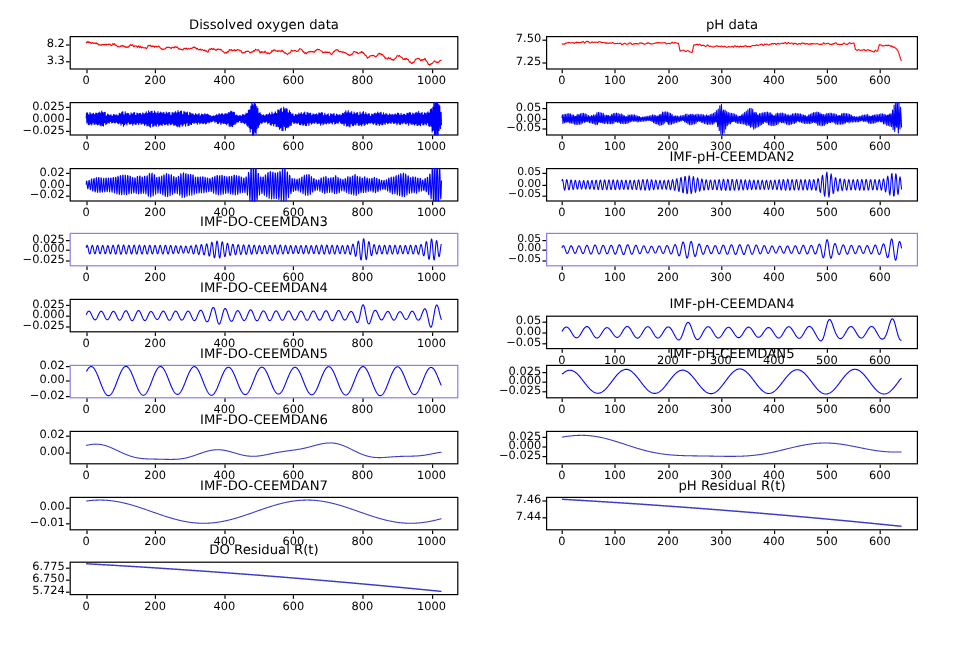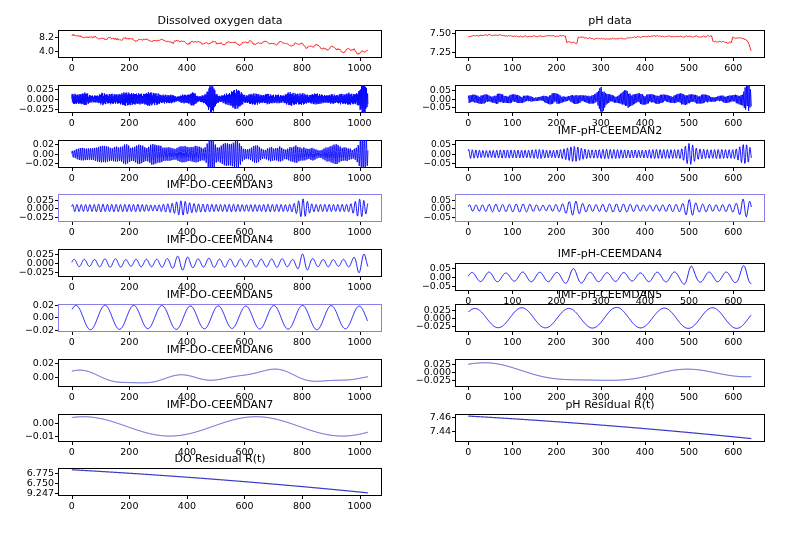--- a/index.html
+++ b/index.html
@@ -51,21 +51,21 @@
       <div class="panel" style="left: 0px; top: 14px; width: 400px; height: 60px;">
         <div class="panel-title" style="left: 58px; width: 324px;">Dissolved oxygen data</div>
         <div class="axes" style="left: 58px; top: 16px; width: 324px; height: 28px;">
           <div class="frame"></div>
           <svg class="plotsvg" viewBox="0 0 324 28" preserveAspectRatio="none">
             <path d="M13.81 5.98 L14.10 5.33 L14.39 5.12 L14.67 4.66 L14.96 5.23 L15.25 4.79 L15.54 5.33 L15.83 4.90 L16.11 5.43 L16.40 4.91 L16.69 5.05 L16.98 5.30 L17.26 5.79 L17.55 5.76 L17.84 5.73 L18.13 5.88 L18.42 6.14 L18.70 5.78 L18.99 5.46 L19.28 5.70 L19.57 5.70 L19.85 6.12 L20.14 5.81 L20.43 6.05 L20.72 5.96 L21.01 6.17 L21.29 6.37 L21.58 5.91 L21.87 6.26 L22.16 5.71 L22.44 6.29 L22.73 6.41 L23.02 6.60 L23.31 6.33 L23.60 6.33 L23.88 6.99 L24.17 7.51 L24.46 7.37 L24.75 7.19 L25.03 7.31 L25.32 7.57 L25.61 7.68 L25.90 7.58 L26.18 7.70 L26.47 7.55 L26.76 7.30 L27.05 7.04 L27.34 7.04 L27.62 7.23 L27.91 7.18 L28.20 7.31 L28.49 7.10 L28.77 7.36 L29.06 6.91 L29.35 7.27 L29.64 6.83 L29.93 7.53 L30.21 7.39 L30.50 7.49 L30.79 6.93 L31.08 7.06 L31.36 7.05 L31.65 7.15 L31.94 6.91 L32.23 6.82 L32.52 7.20 L32.80 7.00 L33.09 7.11 L33.38 6.71 L33.67 6.82 L33.95 7.01 L34.24 7.53 L34.53 7.95 L34.82 8.07 L35.10 7.92 L35.39 7.29 L35.68 6.98 L35.97 6.33 L36.26 6.71 L36.54 6.89 L36.83 7.11 L37.12 6.73 L37.41 6.34 L37.69 6.81 L37.98 7.54 L38.27 7.71 L38.56 7.46 L38.85 7.56 L39.13 7.79 L39.42 8.21 L39.71 8.51 L40.00 8.87 L40.28 8.85 L40.57 8.75 L40.86 9.04 L41.15 9.20 L41.44 8.92 L41.72 8.93 L42.01 8.88 L42.30 8.78 L42.59 8.34 L42.87 8.06 L43.16 8.46 L43.45 8.29 L43.74 8.24 L44.02 7.83 L44.31 8.02 L44.60 8.48 L44.89 8.29 L45.18 8.24 L45.46 8.38 L45.75 8.55 L46.04 9.11 L46.33 8.84 L46.61 9.40 L46.90 9.04 L47.19 9.30 L47.48 9.19 L47.77 9.59 L48.05 9.17 L48.34 9.29 L48.63 8.96 L48.92 9.40 L49.20 8.79 L49.49 8.69 L49.78 8.05 L50.07 7.87 L50.36 7.42 L50.64 7.31 L50.93 7.16 L51.22 7.70 L51.51 7.78 L51.79 7.78 L52.08 7.44 L52.37 7.19 L52.66 7.67 L52.94 7.96 L53.23 8.75 L53.52 9.02 L53.81 9.00 L54.10 8.60 L54.38 8.20 L54.67 8.31 L54.96 8.25 L55.25 8.32 L55.53 8.34 L55.82 8.40 L56.11 9.07 L56.40 8.78 L56.69 9.50 L56.97 8.80 L57.26 8.77 L57.55 8.14 L57.84 8.43 L58.12 9.10 L58.41 9.66 L58.70 9.30 L58.99 8.64 L59.28 8.44 L59.56 9.22 L59.85 9.92 L60.14 9.74 L60.43 9.49 L60.71 9.19 L61.00 9.35 L61.29 9.76 L61.58 9.86 L61.87 9.98 L62.15 9.90 L62.44 9.93 L62.73 9.79 L63.02 9.66 L63.30 9.92 L63.59 10.33 L63.88 10.50 L64.17 10.35 L64.45 10.08 L64.74 9.39 L65.03 8.69 L65.32 8.12 L65.61 7.80 L65.89 7.98 L66.18 8.31 L66.47 8.21 L66.76 8.00 L67.04 7.61 L67.33 7.66 L67.62 8.08 L67.91 8.71 L68.20 8.86 L68.48 8.75 L68.77 8.14 L69.06 8.56 L69.35 8.48 L69.63 8.74 L69.92 8.36 L70.21 8.35 L70.50 8.91 L70.79 9.27 L71.07 9.16 L71.36 8.56 L71.65 8.55 L71.94 8.64 L72.22 8.99 L72.51 8.67 L72.80 9.08 L73.09 9.03 L73.37 9.01 L73.66 8.87 L73.95 8.44 L74.24 8.68 L74.53 8.51 L74.81 9.03 L75.10 9.17 L75.39 9.88 L75.68 10.04 L75.96 10.19 L76.25 10.32 L76.54 10.84 L76.83 10.98 L77.12 10.77 L77.40 10.85 L77.69 11.43 L77.98 11.39 L78.27 10.95 L78.55 10.81 L78.84 10.92 L79.13 10.97 L79.42 10.59 L79.71 10.57 L79.99 10.34 L80.28 10.18 L80.57 9.45 L80.86 9.47 L81.14 9.51 L81.43 9.55 L81.72 9.54 L82.01 9.14 L82.29 9.38 L82.58 9.49 L82.87 9.62 L83.16 9.42 L83.45 9.62 L83.73 9.77 L84.02 10.08 L84.31 10.10 L84.60 10.01 L84.88 10.26 L85.17 9.49 L85.46 9.38 L85.75 9.30 L86.04 9.48 L86.32 9.80 L86.61 9.65 L86.90 10.01 L87.19 9.71 L87.47 9.61 L87.76 8.79 L88.05 9.02 L88.34 9.01 L88.63 9.36 L88.91 9.45 L89.20 9.03 L89.49 9.29 L89.78 9.16 L90.06 9.70 L90.35 10.13 L90.64 10.47 L90.93 11.04 L91.21 11.01 L91.50 10.70 L91.79 10.49 L92.08 10.74 L92.37 11.13 L92.65 11.30 L92.94 11.11 L93.23 11.09 L93.52 11.40 L93.80 11.27 L94.09 11.68 L94.38 11.58 L94.67 11.40 L94.96 10.83 L95.24 10.20 L95.53 10.50 L95.82 10.37 L96.11 10.20 L96.39 10.32 L96.68 10.70 L96.97 11.00 L97.26 10.49 L97.55 10.14 L97.83 10.54 L98.12 10.84 L98.41 11.07 L98.70 10.63 L98.98 10.61 L99.27 10.36 L99.56 10.60 L99.85 10.74 L100.13 10.90 L100.42 10.63 L100.71 10.15 L101.00 10.19 L101.29 10.15 L101.57 10.42 L101.86 10.39 L102.15 10.07 L102.44 10.02 L102.72 9.50 L103.01 9.57 L103.30 9.33 L103.59 9.19 L103.88 9.51 L104.16 9.15 L104.45 9.91 L104.74 9.58 L105.03 9.91 L105.31 10.10 L105.60 10.66 L105.89 10.95 L106.18 10.48 L106.47 10.30 L106.75 10.75 L107.04 11.11 L107.33 11.28 L107.62 11.41 L107.90 11.32 L108.19 11.56 L108.48 11.10 L108.77 11.04 L109.06 10.89 L109.34 11.32 L109.63 11.79 L109.92 11.82 L110.21 11.55 L110.49 11.30 L110.78 11.29 L111.07 11.64 L111.36 11.77 L111.64 12.12 L111.93 11.96 L112.22 12.05 L112.51 11.69 L112.80 11.83 L113.08 12.40 L113.37 12.39 L113.66 12.74 L113.95 12.26 L114.23 12.96 L114.52 12.88 L114.81 13.39 L115.10 13.41 L115.39 13.45 L115.67 12.71 L115.96 11.77 L116.25 11.13 L116.54 10.94 L116.82 10.76 L117.11 11.10 L117.40 11.10 L117.69 11.20 L117.98 10.48 L118.26 10.53 L118.55 10.31 L118.84 10.86 L119.13 11.04 L119.41 11.16 L119.70 10.98 L119.99 10.46 L120.28 10.75 L120.56 11.05 L120.85 11.20 L121.14 11.31 L121.43 11.35 L121.72 11.96 L122.00 11.94 L122.29 11.83 L122.58 11.24 L122.87 11.14 L123.15 10.87 L123.44 11.10 L123.73 10.88 L124.02 10.95 L124.31 11.10 L124.59 11.50 L124.88 11.44 L125.17 11.11 L125.46 11.23 L125.74 11.08 L126.03 11.62 L126.32 11.39 L126.61 11.96 L126.90 12.28 L127.18 12.53 L127.47 12.70 L127.76 12.70 L128.05 12.90 L128.33 13.25 L128.62 13.49 L128.91 14.20 L129.20 14.28 L129.48 14.13 L129.77 14.20 L130.06 13.64 L130.35 13.91 L130.64 13.69 L130.92 14.32 L131.21 13.77 L131.50 13.01 L131.79 12.77 L132.07 12.87 L132.36 13.31 L132.65 12.44 L132.94 11.86 L133.23 11.21 L133.51 11.62 L133.80 11.85 L134.09 11.77 L134.38 11.54 L134.66 11.28 L134.95 11.50 L135.24 12.01 L135.53 12.16 L135.82 12.33 L136.10 11.81 L136.39 12.07 L136.68 11.97 L136.97 11.95 L137.25 11.54 L137.54 11.27 L137.83 11.69 L138.12 12.28 L138.40 12.39 L138.69 12.16 L138.98 11.78 L139.27 12.01 L139.56 11.69 L139.84 11.50 L140.13 11.22 L140.42 11.55 L140.71 11.68 L140.99 11.70 L141.28 11.69 L141.57 11.91 L141.86 12.43 L142.15 12.26 L142.43 12.34 L142.72 12.16 L143.01 12.51 L143.30 13.22 L143.58 13.98 L143.87 14.27 L144.16 14.06 L144.45 13.92 L144.74 14.15 L145.02 14.02 L145.31 13.88 L145.60 13.64 L145.89 13.97 L146.17 13.93 L146.46 13.60 L146.75 13.01 L147.04 12.68 L147.33 12.87 L147.61 12.97 L147.90 12.92 L148.19 12.68 L148.48 12.55 L148.76 12.74 L149.05 12.81 L149.34 13.00 L149.63 13.12 L149.91 13.56 L150.20 14.07 L150.49 13.98 L150.78 14.05 L151.07 13.58 L151.35 13.59 L151.64 13.34 L151.93 13.00 L152.22 13.12 L152.50 13.34 L152.79 13.31 L153.08 12.57 L153.37 12.24 L153.66 12.13 L153.94 12.65 L154.23 12.12 L154.52 11.71 L154.81 10.98 L155.09 11.22 L155.38 11.64 L155.67 11.64 L155.96 11.61 L156.25 11.75 L156.53 11.89 L156.82 11.73 L157.11 11.41 L157.40 11.51 L157.68 11.70 L157.97 12.34 L158.26 13.23 L158.55 13.92 L158.83 14.15 L159.12 13.64 L159.41 13.24 L159.70 12.93 L159.99 13.66 L160.27 13.53 L160.56 13.56 L160.85 13.13 L161.14 13.52 L161.42 13.41 L161.71 13.60 L162.00 13.69 L162.29 13.68 L162.58 13.06 L162.86 12.47 L163.15 12.83 L163.44 13.48 L163.73 13.70 L164.01 13.98 L164.30 14.05 L164.59 14.73 L164.88 14.31 L165.17 14.46 L165.45 14.02 L165.74 14.45 L166.03 14.66 L166.32 14.90 L166.60 14.82 L166.89 14.48 L167.18 14.04 L167.47 14.18 L167.75 13.74 L168.04 13.64 L168.33 12.66 L168.62 12.23 L168.91 12.45 L169.19 12.83 L169.48 12.52 L169.77 12.01 L170.06 11.60 L170.34 11.81 L170.63 11.87 L170.92 11.56 L171.21 11.86 L171.50 12.11 L171.78 12.44 L172.07 12.39 L172.36 12.54 L172.65 12.59 L172.93 12.83 L173.22 12.42 L173.51 12.93 L173.80 12.62 L174.09 12.57 L174.37 12.08 L174.66 12.40 L174.95 12.67 L175.24 12.55 L175.52 12.58 L175.81 12.51 L176.10 13.04 L176.39 12.63 L176.67 12.31 L176.96 11.74 L177.25 12.04 L177.54 12.50 L177.83 13.06 L178.11 12.89 L178.40 13.24 L178.69 13.59 L178.98 14.14 L179.26 14.08 L179.55 14.13 L179.84 14.02 L180.13 14.46 L180.42 14.63 L180.70 14.69 L180.99 14.90 L181.28 15.09 L181.57 15.56 L181.85 14.94 L182.14 14.87 L182.43 14.26 L182.72 14.40 L183.01 14.16 L183.29 14.16 L183.58 14.14 L183.87 14.00 L184.16 13.50 L184.44 12.63 L184.73 12.01 L185.02 11.77 L185.31 11.98 L185.60 12.22 L185.88 12.63 L186.17 12.46 L186.46 12.37 L186.75 12.41 L187.03 12.31 L187.32 12.17 L187.61 12.06 L187.90 12.10 L188.18 12.15 L188.47 12.24 L188.76 12.74 L189.05 12.83 L189.34 13.06 L189.62 12.45 L189.91 12.60 L190.20 12.48 L190.49 12.56 L190.77 12.33 L191.06 11.53 L191.35 11.15 L191.64 10.51 L191.93 10.56 L192.21 10.72 L192.50 10.92 L192.79 11.02 L193.08 11.11 L193.36 11.20 L193.65 11.47 L193.94 12.03 L194.23 12.80 L194.52 13.04 L194.80 13.31 L195.09 13.08 L195.38 13.96 L195.67 14.33 L195.95 14.51 L196.24 14.03 L196.53 13.79 L196.82 14.16 L197.10 14.69 L197.39 14.66 L197.68 14.21 L197.97 13.82 L198.26 13.70 L198.54 13.79 L198.83 13.36 L199.12 13.20 L199.41 13.31 L199.69 13.13 L199.98 13.22 L200.27 12.94 L200.56 12.78 L200.85 12.88 L201.13 13.23 L201.42 13.27 L201.71 13.05 L202.00 12.88 L202.28 13.31 L202.57 13.20 L202.86 12.79 L203.15 13.12 L203.44 13.45 L203.72 13.64 L204.01 13.22 L204.30 12.72 L204.59 12.64 L204.87 12.12 L205.16 12.39 L205.45 11.66 L205.74 11.68 L206.02 11.37 L206.31 11.21 L206.60 11.37 L206.89 10.99 L207.18 11.44 L207.46 11.43 L207.75 11.38 L208.04 11.46 L208.33 11.24 L208.61 11.73 L208.90 12.01 L209.19 12.20 L209.48 12.37 L209.77 12.44 L210.05 12.51 L210.34 12.85 L210.63 13.20 L210.92 13.84 L211.20 13.90 L211.49 13.75 L211.78 13.65 L212.07 13.79 L212.36 13.55 L212.64 13.63 L212.93 13.28 L213.22 13.68 L213.51 13.27 L213.79 13.43 L214.08 13.45 L214.37 13.78 L214.66 13.51 L214.94 13.62 L215.23 13.29 L215.52 13.84 L215.81 13.72 L216.10 13.81 L216.38 13.46 L216.67 13.79 L216.96 13.96 L217.25 14.49 L217.53 14.78 L217.82 15.09 L218.11 15.31 L218.40 15.21 L218.69 15.24 L218.97 14.55 L219.26 14.36 L219.55 13.77 L219.84 13.29 L220.12 12.97 L220.41 13.24 L220.70 12.95 L220.99 12.33 L221.28 11.62 L221.56 11.88 L221.85 11.80 L222.14 11.74 L222.43 11.49 L222.71 11.38 L223.00 11.79 L223.29 11.51 L223.58 11.68 L223.87 11.87 L224.15 12.47 L224.44 12.85 L224.73 13.03 L225.02 13.09 L225.30 13.30 L225.59 12.85 L225.88 12.96 L226.17 13.00 L226.45 13.15 L226.74 13.34 L227.03 13.34 L227.32 13.63 L227.61 13.43 L227.89 13.25 L228.18 13.28 L228.47 13.54 L228.76 13.76 L229.04 13.83 L229.33 13.95 L229.62 13.86 L229.91 13.99 L230.20 14.13 L230.48 14.57 L230.77 14.60 L231.06 14.85 L231.35 15.00 L231.63 15.38 L231.92 15.52 L232.21 15.36 L232.50 15.74 L232.79 15.71 L233.07 16.29 L233.36 16.29 L233.65 16.19 L233.94 15.81 L234.22 15.59 L234.51 15.87 L234.80 15.40 L235.09 15.22 L235.37 14.90 L235.66 15.25 L235.95 14.71 L236.24 14.12 L236.53 13.19 L236.81 13.02 L237.10 12.90 L237.39 12.94 L237.68 13.23 L237.96 13.30 L238.25 13.50 L238.54 13.42 L238.83 13.69 L239.12 13.79 L239.40 13.45 L239.69 13.81 L239.98 14.34 L240.27 14.68 L240.55 14.70 L240.84 14.38 L241.13 14.42 L241.42 14.08 L241.71 13.97 L241.99 13.86 L242.28 14.08 L242.57 13.94 L242.86 13.50 L243.14 12.82 L243.43 13.00 L243.72 13.69 L244.01 13.70 L244.29 13.45 L244.58 13.55 L244.87 14.42 L245.16 14.64 L245.45 14.65 L245.73 14.88 L246.02 15.72 L246.31 16.04 L246.60 16.21 L246.88 16.07 L247.17 16.50 L247.46 16.73 L247.75 17.53 L248.04 18.08 L248.32 18.52 L248.61 18.03 L248.90 18.08 L249.19 17.81 L249.47 17.84 L249.76 16.94 L250.05 17.07 L250.34 16.69 L250.63 16.71 L250.91 16.48 L251.20 16.44 L251.49 16.32 L251.78 16.23 L252.06 16.53 L252.35 16.25 L252.64 16.15 L252.93 16.31 L253.21 16.41 L253.50 16.26 L253.79 16.33 L254.08 16.83 L254.37 16.97 L254.65 17.06 L254.94 17.22 L255.23 17.42 L255.52 17.16 L255.80 16.69 L256.09 16.72 L256.38 16.27 L256.67 16.06 L256.96 15.13 L257.24 14.75 L257.53 14.99 L257.82 14.74 L258.11 14.96 L258.39 14.24 L258.68 14.81 L258.97 14.96 L259.26 15.07 L259.55 14.85 L259.83 15.00 L260.12 15.70 L260.41 15.61 L260.70 15.39 L260.98 15.62 L261.27 16.35 L261.56 16.64 L261.85 16.96 L262.13 16.95 L262.42 17.57 L262.71 18.12 L263.00 18.71 L263.29 18.53 L263.57 18.17 L263.86 18.60 L264.15 18.82 L264.44 19.14 L264.72 19.03 L265.01 19.04 L265.30 18.48 L265.59 17.83 L265.88 17.88 L266.16 18.39 L266.45 18.83 L266.74 18.72 L267.03 18.67 L267.31 18.26 L267.60 18.86 L267.89 18.95 L268.18 19.74 L268.47 19.78 L268.75 19.52 L269.04 19.69 L269.33 19.61 L269.62 20.28 L269.90 20.01 L270.19 20.08 L270.48 19.62 L270.77 19.17 L271.06 18.69 L271.34 18.51 L271.63 18.52 L271.92 18.33 L272.21 17.67 L272.49 17.15 L272.78 16.57 L273.07 16.57 L273.36 16.31 L273.64 16.61 L273.93 16.81 L274.22 16.94 L274.51 16.41 L274.80 16.24 L275.08 16.44 L275.37 17.05 L275.66 17.37 L275.95 17.56 L276.23 17.49 L276.52 17.75 L276.81 17.85 L277.10 18.10 L277.39 18.29 L277.67 18.93 L277.96 19.54 L278.25 19.64 L278.54 19.52 L278.82 19.00 L279.11 19.26 L279.40 18.82 L279.69 19.52 L279.98 18.97 L280.26 19.43 L280.55 18.73 L280.84 18.83 L281.13 19.03 L281.41 19.49 L281.70 19.50 L281.99 19.53 L282.28 19.55 L282.56 20.35 L282.85 20.83 L283.14 21.64 L283.43 21.83 L283.72 21.56 L284.00 21.49 L284.29 21.97 L284.58 22.39 L284.87 22.96 L285.15 22.70 L285.44 22.91 L285.73 22.44 L286.02 21.93 L286.31 21.89 L286.59 21.97 L286.88 22.21 L287.17 21.52 L287.46 21.05 L287.74 20.59 L288.03 20.13 L288.32 19.34 L288.61 19.22 L288.90 19.27 L289.18 19.01 L289.47 19.01 L289.76 18.62 L290.05 18.94 L290.33 18.66 L290.62 18.83 L290.91 18.73 L291.20 18.83 L291.48 19.10 L291.77 19.70 L292.06 19.83 L292.35 20.24 L292.64 20.48 L292.92 20.20 L293.21 19.97 L293.50 19.75 L293.79 20.41 L294.07 20.03 L294.36 19.82 L294.65 19.44 L294.94 19.85 L295.23 20.03 L295.51 19.60 L295.80 19.03 L296.09 18.66 L296.38 19.09 L296.66 19.88 L296.95 20.57 L297.24 20.96 L297.53 21.22 L297.82 21.01 L298.10 21.72 L298.39 22.28 L298.68 23.24 L298.97 23.63 L299.25 23.40 L299.54 23.78 L299.83 23.65 L300.12 24.36 L300.40 23.76 L300.69 23.99 L300.98 23.23 L301.27 23.47 L301.56 23.03 L301.84 22.95 L302.13 22.92 L302.42 22.66 L302.71 22.57 L302.99 21.78 L303.28 21.65 L303.57 21.29 L303.86 21.06 L304.15 20.69 L304.43 21.06 L304.72 21.44 L305.01 21.54 L305.30 21.50 L305.58 21.66 L305.87 22.17 L306.16 22.02 L306.45 22.25 L306.74 21.72 L307.02 21.99 L307.31 21.83 L307.60 21.91 L307.89 21.37 L308.17 20.85 L308.46 20.74 L308.75 20.44 L309.04 20.41 L309.33 20.34 L309.61 20.09 L309.90 19.87" fill="none" stroke="#ff0000" stroke-width="0.9" stroke-linejoin="round" vector-effect="non-scaling-stroke"></path>
           </svg>
           <div class="ytick" style="top: 21.3684px;"></div>
           <div class="ytick" style="top: 6.63158px;"></div>
           <div class="ytlabels">
-            <span style="top: 21.3684px;">4.0</span>
+            <span style="top: 21.3684px;">3.3</span>
             <span style="top: 6.63158px;">8.2</span>
           </div>
           <div class="xtick" style="left: 13.8117px;"></div>
           <div class="xtick" style="left: 71.3606px;"></div>
           <div class="xtick" style="left: 128.909px;"></div>
           <div class="xtick" style="left: 186.458px;"></div>
           <div class="xtick" style="left: 244.007px;"></div>
           <div class="xtick" style="left: 301.556px;"></div>
           <div class="xtlabels">
             <span style="left: 13.8117px;">0</span>
@@ -292,21 +292,21 @@
         <div class="panel-title" style="left: 58px; width: 324px;">DO Residual R(t)</div>
         <div class="axes" style="left: 58px; top: 16px; width: 324px; height: 28px;">
           <div class="frame"></div>
           <svg class="plotsvg" viewBox="0 0 324 28" preserveAspectRatio="none">
             <path d="M13.81 1.77 L14.10 1.79 L14.39 1.81 L14.67 1.82 L14.96 1.84 L15.25 1.86 L15.54 1.87 L15.83 1.89 L16.11 1.90 L16.40 1.92 L16.69 1.94 L16.98 1.95 L17.26 1.97 L17.55 1.99 L17.84 2.00 L18.13 2.02 L18.42 2.03 L18.70 2.05 L18.99 2.07 L19.28 2.08 L19.57 2.10 L19.85 2.12 L20.14 2.13 L20.43 2.15 L20.72 2.17 L21.01 2.18 L21.29 2.20 L21.58 2.21 L21.87 2.23 L22.16 2.25 L22.44 2.26 L22.73 2.28 L23.02 2.30 L23.31 2.31 L23.60 2.33 L23.88 2.35 L24.17 2.36 L24.46 2.38 L24.75 2.40 L25.03 2.41 L25.32 2.43 L25.61 2.45 L25.90 2.46 L26.18 2.48 L26.47 2.50 L26.76 2.51 L27.05 2.53 L27.34 2.55 L27.62 2.56 L27.91 2.58 L28.20 2.60 L28.49 2.61 L28.77 2.63 L29.06 2.65 L29.35 2.66 L29.64 2.68 L29.93 2.70 L30.21 2.71 L30.50 2.73 L30.79 2.75 L31.08 2.77 L31.36 2.78 L31.65 2.80 L31.94 2.82 L32.23 2.83 L32.52 2.85 L32.80 2.87 L33.09 2.88 L33.38 2.90 L33.67 2.92 L33.95 2.93 L34.24 2.95 L34.53 2.97 L34.82 2.99 L35.10 3.00 L35.39 3.02 L35.68 3.04 L35.97 3.05 L36.26 3.07 L36.54 3.09 L36.83 3.11 L37.12 3.12 L37.41 3.14 L37.69 3.16 L37.98 3.17 L38.27 3.19 L38.56 3.21 L38.85 3.23 L39.13 3.24 L39.42 3.26 L39.71 3.28 L40.00 3.29 L40.28 3.31 L40.57 3.33 L40.86 3.35 L41.15 3.36 L41.44 3.38 L41.72 3.40 L42.01 3.42 L42.30 3.43 L42.59 3.45 L42.87 3.47 L43.16 3.48 L43.45 3.50 L43.74 3.52 L44.02 3.54 L44.31 3.55 L44.60 3.57 L44.89 3.59 L45.18 3.61 L45.46 3.62 L45.75 3.64 L46.04 3.66 L46.33 3.68 L46.61 3.69 L46.90 3.71 L47.19 3.73 L47.48 3.75 L47.77 3.76 L48.05 3.78 L48.34 3.80 L48.63 3.82 L48.92 3.83 L49.20 3.85 L49.49 3.87 L49.78 3.89 L50.07 3.91 L50.36 3.92 L50.64 3.94 L50.93 3.96 L51.22 3.98 L51.51 3.99 L51.79 4.01 L52.08 4.03 L52.37 4.05 L52.66 4.07 L52.94 4.08 L53.23 4.10 L53.52 4.12 L53.81 4.14 L54.10 4.15 L54.38 4.17 L54.67 4.19 L54.96 4.21 L55.25 4.23 L55.53 4.24 L55.82 4.26 L56.11 4.28 L56.40 4.30 L56.69 4.32 L56.97 4.33 L57.26 4.35 L57.55 4.37 L57.84 4.39 L58.12 4.41 L58.41 4.42 L58.70 4.44 L58.99 4.46 L59.28 4.48 L59.56 4.50 L59.85 4.51 L60.14 4.53 L60.43 4.55 L60.71 4.57 L61.00 4.59 L61.29 4.60 L61.58 4.62 L61.87 4.64 L62.15 4.66 L62.44 4.68 L62.73 4.70 L63.02 4.71 L63.30 4.73 L63.59 4.75 L63.88 4.77 L64.17 4.79 L64.45 4.80 L64.74 4.82 L65.03 4.84 L65.32 4.86 L65.61 4.88 L65.89 4.90 L66.18 4.91 L66.47 4.93 L66.76 4.95 L67.04 4.97 L67.33 4.99 L67.62 5.01 L67.91 5.03 L68.20 5.04 L68.48 5.06 L68.77 5.08 L69.06 5.10 L69.35 5.12 L69.63 5.14 L69.92 5.15 L70.21 5.17 L70.50 5.19 L70.79 5.21 L71.07 5.23 L71.36 5.25 L71.65 5.27 L71.94 5.28 L72.22 5.30 L72.51 5.32 L72.80 5.34 L73.09 5.36 L73.37 5.38 L73.66 5.40 L73.95 5.41 L74.24 5.43 L74.53 5.45 L74.81 5.47 L75.10 5.49 L75.39 5.51 L75.68 5.53 L75.96 5.55 L76.25 5.56 L76.54 5.58 L76.83 5.60 L77.12 5.62 L77.40 5.64 L77.69 5.66 L77.98 5.68 L78.27 5.70 L78.55 5.72 L78.84 5.73 L79.13 5.75 L79.42 5.77 L79.71 5.79 L79.99 5.81 L80.28 5.83 L80.57 5.85 L80.86 5.87 L81.14 5.89 L81.43 5.91 L81.72 5.92 L82.01 5.94 L82.29 5.96 L82.58 5.98 L82.87 6.00 L83.16 6.02 L83.45 6.04 L83.73 6.06 L84.02 6.08 L84.31 6.10 L84.60 6.11 L84.88 6.13 L85.17 6.15 L85.46 6.17 L85.75 6.19 L86.04 6.21 L86.32 6.23 L86.61 6.25 L86.90 6.27 L87.19 6.29 L87.47 6.31 L87.76 6.33 L88.05 6.35 L88.34 6.36 L88.63 6.38 L88.91 6.40 L89.20 6.42 L89.49 6.44 L89.78 6.46 L90.06 6.48 L90.35 6.50 L90.64 6.52 L90.93 6.54 L91.21 6.56 L91.50 6.58 L91.79 6.60 L92.08 6.62 L92.37 6.64 L92.65 6.66 L92.94 6.68 L93.23 6.69 L93.52 6.71 L93.80 6.73 L94.09 6.75 L94.38 6.77 L94.67 6.79 L94.96 6.81 L95.24 6.83 L95.53 6.85 L95.82 6.87 L96.11 6.89 L96.39 6.91 L96.68 6.93 L96.97 6.95 L97.26 6.97 L97.55 6.99 L97.83 7.01 L98.12 7.03 L98.41 7.05 L98.70 7.07 L98.98 7.09 L99.27 7.11 L99.56 7.13 L99.85 7.15 L100.13 7.17 L100.42 7.19 L100.71 7.21 L101.00 7.23 L101.29 7.25 L101.57 7.27 L101.86 7.29 L102.15 7.31 L102.44 7.33 L102.72 7.35 L103.01 7.37 L103.30 7.39 L103.59 7.41 L103.88 7.42 L104.16 7.44 L104.45 7.46 L104.74 7.48 L105.03 7.50 L105.31 7.52 L105.60 7.54 L105.89 7.56 L106.18 7.59 L106.47 7.61 L106.75 7.63 L107.04 7.65 L107.33 7.67 L107.62 7.69 L107.90 7.71 L108.19 7.73 L108.48 7.75 L108.77 7.77 L109.06 7.79 L109.34 7.81 L109.63 7.83 L109.92 7.85 L110.21 7.87 L110.49 7.89 L110.78 7.91 L111.07 7.93 L111.36 7.95 L111.64 7.97 L111.93 7.99 L112.22 8.01 L112.51 8.03 L112.80 8.05 L113.08 8.07 L113.37 8.09 L113.66 8.11 L113.95 8.13 L114.23 8.15 L114.52 8.17 L114.81 8.19 L115.10 8.21 L115.39 8.23 L115.67 8.25 L115.96 8.27 L116.25 8.29 L116.54 8.32 L116.82 8.34 L117.11 8.36 L117.40 8.38 L117.69 8.40 L117.98 8.42 L118.26 8.44 L118.55 8.46 L118.84 8.48 L119.13 8.50 L119.41 8.52 L119.70 8.54 L119.99 8.56 L120.28 8.58 L120.56 8.60 L120.85 8.62 L121.14 8.64 L121.43 8.67 L121.72 8.69 L122.00 8.71 L122.29 8.73 L122.58 8.75 L122.87 8.77 L123.15 8.79 L123.44 8.81 L123.73 8.83 L124.02 8.85 L124.31 8.87 L124.59 8.89 L124.88 8.91 L125.17 8.94 L125.46 8.96 L125.74 8.98 L126.03 9.00 L126.32 9.02 L126.61 9.04 L126.90 9.06 L127.18 9.08 L127.47 9.10 L127.76 9.12 L128.05 9.14 L128.33 9.17 L128.62 9.19 L128.91 9.21 L129.20 9.23 L129.48 9.25 L129.77 9.27 L130.06 9.29 L130.35 9.31 L130.64 9.33 L130.92 9.36 L131.21 9.38 L131.50 9.40 L131.79 9.42 L132.07 9.44 L132.36 9.46 L132.65 9.48 L132.94 9.50 L133.23 9.52 L133.51 9.55 L133.80 9.57 L134.09 9.59 L134.38 9.61 L134.66 9.63 L134.95 9.65 L135.24 9.67 L135.53 9.69 L135.82 9.72 L136.10 9.74 L136.39 9.76 L136.68 9.78 L136.97 9.80 L137.25 9.82 L137.54 9.84 L137.83 9.87 L138.12 9.89 L138.40 9.91 L138.69 9.93 L138.98 9.95 L139.27 9.97 L139.56 9.99 L139.84 10.02 L140.13 10.04 L140.42 10.06 L140.71 10.08 L140.99 10.10 L141.28 10.12 L141.57 10.14 L141.86 10.17 L142.15 10.19 L142.43 10.21 L142.72 10.23 L143.01 10.25 L143.30 10.27 L143.58 10.30 L143.87 10.32 L144.16 10.34 L144.45 10.36 L144.74 10.38 L145.02 10.40 L145.31 10.43 L145.60 10.45 L145.89 10.47 L146.17 10.49 L146.46 10.51 L146.75 10.53 L147.04 10.56 L147.33 10.58 L147.61 10.60 L147.90 10.62 L148.19 10.64 L148.48 10.67 L148.76 10.69 L149.05 10.71 L149.34 10.73 L149.63 10.75 L149.91 10.77 L150.20 10.80 L150.49 10.82 L150.78 10.84 L151.07 10.86 L151.35 10.88 L151.64 10.91 L151.93 10.93 L152.22 10.95 L152.50 10.97 L152.79 10.99 L153.08 11.02 L153.37 11.04 L153.66 11.06 L153.94 11.08 L154.23 11.11 L154.52 11.13 L154.81 11.15 L155.09 11.17 L155.38 11.19 L155.67 11.22 L155.96 11.24 L156.25 11.26 L156.53 11.28 L156.82 11.30 L157.11 11.33 L157.40 11.35 L157.68 11.37 L157.97 11.39 L158.26 11.42 L158.55 11.44 L158.83 11.46 L159.12 11.48 L159.41 11.50 L159.70 11.53 L159.99 11.55 L160.27 11.57 L160.56 11.59 L160.85 11.62 L161.14 11.64 L161.42 11.66 L161.71 11.68 L162.00 11.71 L162.29 11.73 L162.58 11.75 L162.86 11.77 L163.15 11.80 L163.44 11.82 L163.73 11.84 L164.01 11.86 L164.30 11.89 L164.59 11.91 L164.88 11.93 L165.17 11.95 L165.45 11.98 L165.74 12.00 L166.03 12.02 L166.32 12.04 L166.60 12.07 L166.89 12.09 L167.18 12.11 L167.47 12.13 L167.75 12.16 L168.04 12.18 L168.33 12.20 L168.62 12.23 L168.91 12.25 L169.19 12.27 L169.48 12.29 L169.77 12.32 L170.06 12.34 L170.34 12.36 L170.63 12.38 L170.92 12.41 L171.21 12.43 L171.50 12.45 L171.78 12.48 L172.07 12.50 L172.36 12.52 L172.65 12.54 L172.93 12.57 L173.22 12.59 L173.51 12.61 L173.80 12.64 L174.09 12.66 L174.37 12.68 L174.66 12.70 L174.95 12.73 L175.24 12.75 L175.52 12.77 L175.81 12.80 L176.10 12.82 L176.39 12.84 L176.67 12.87 L176.96 12.89 L177.25 12.91 L177.54 12.93 L177.83 12.96 L178.11 12.98 L178.40 13.00 L178.69 13.03 L178.98 13.05 L179.26 13.07 L179.55 13.10 L179.84 13.12 L180.13 13.14 L180.42 13.17 L180.70 13.19 L180.99 13.21 L181.28 13.24 L181.57 13.26 L181.85 13.28 L182.14 13.31 L182.43 13.33 L182.72 13.35 L183.01 13.38 L183.29 13.40 L183.58 13.42 L183.87 13.45 L184.16 13.47 L184.44 13.49 L184.73 13.52 L185.02 13.54 L185.31 13.56 L185.60 13.59 L185.88 13.61 L186.17 13.63 L186.46 13.66 L186.75 13.68 L187.03 13.70 L187.32 13.73 L187.61 13.75 L187.90 13.77 L188.18 13.80 L188.47 13.82 L188.76 13.84 L189.05 13.87 L189.34 13.89 L189.62 13.92 L189.91 13.94 L190.20 13.96 L190.49 13.99 L190.77 14.01 L191.06 14.03 L191.35 14.06 L191.64 14.08 L191.93 14.10 L192.21 14.13 L192.50 14.15 L192.79 14.18 L193.08 14.20 L193.36 14.22 L193.65 14.25 L193.94 14.27 L194.23 14.29 L194.52 14.32 L194.80 14.34 L195.09 14.37 L195.38 14.39 L195.67 14.41 L195.95 14.44 L196.24 14.46 L196.53 14.49 L196.82 14.51 L197.10 14.53 L197.39 14.56 L197.68 14.58 L197.97 14.60 L198.26 14.63 L198.54 14.65 L198.83 14.68 L199.12 14.70 L199.41 14.72 L199.69 14.75 L199.98 14.77 L200.27 14.80 L200.56 14.82 L200.85 14.84 L201.13 14.87 L201.42 14.89 L201.71 14.92 L202.00 14.94 L202.28 14.97 L202.57 14.99 L202.86 15.01 L203.15 15.04 L203.44 15.06 L203.72 15.09 L204.01 15.11 L204.30 15.13 L204.59 15.16 L204.87 15.18 L205.16 15.21 L205.45 15.23 L205.74 15.26 L206.02 15.28 L206.31 15.30 L206.60 15.33 L206.89 15.35 L207.18 15.38 L207.46 15.40 L207.75 15.43 L208.04 15.45 L208.33 15.47 L208.61 15.50 L208.90 15.52 L209.19 15.55 L209.48 15.57 L209.77 15.60 L210.05 15.62 L210.34 15.65 L210.63 15.67 L210.92 15.69 L211.20 15.72 L211.49 15.74 L211.78 15.77 L212.07 15.79 L212.36 15.82 L212.64 15.84 L212.93 15.87 L213.22 15.89 L213.51 15.92 L213.79 15.94 L214.08 15.97 L214.37 15.99 L214.66 16.01 L214.94 16.04 L215.23 16.06 L215.52 16.09 L215.81 16.11 L216.10 16.14 L216.38 16.16 L216.67 16.19 L216.96 16.21 L217.25 16.24 L217.53 16.26 L217.82 16.29 L218.11 16.31 L218.40 16.34 L218.69 16.36 L218.97 16.39 L219.26 16.41 L219.55 16.44 L219.84 16.46 L220.12 16.49 L220.41 16.51 L220.70 16.54 L220.99 16.56 L221.28 16.58 L221.56 16.61 L221.85 16.63 L222.14 16.66 L222.43 16.68 L222.71 16.71 L223.00 16.73 L223.29 16.76 L223.58 16.78 L223.87 16.81 L224.15 16.83 L224.44 16.86 L224.73 16.89 L225.02 16.91 L225.30 16.94 L225.59 16.96 L225.88 16.99 L226.17 17.01 L226.45 17.04 L226.74 17.06 L227.03 17.09 L227.32 17.11 L227.61 17.14 L227.89 17.16 L228.18 17.19 L228.47 17.21 L228.76 17.24 L229.04 17.26 L229.33 17.29 L229.62 17.31 L229.91 17.34 L230.20 17.36 L230.48 17.39 L230.77 17.41 L231.06 17.44 L231.35 17.47 L231.63 17.49 L231.92 17.52 L232.21 17.54 L232.50 17.57 L232.79 17.59 L233.07 17.62 L233.36 17.64 L233.65 17.67 L233.94 17.69 L234.22 17.72 L234.51 17.74 L234.80 17.77 L235.09 17.80 L235.37 17.82 L235.66 17.85 L235.95 17.87 L236.24 17.90 L236.53 17.92 L236.81 17.95 L237.10 17.98 L237.39 18.00 L237.68 18.03 L237.96 18.05 L238.25 18.08 L238.54 18.10 L238.83 18.13 L239.12 18.15 L239.40 18.18 L239.69 18.21 L239.98 18.23 L240.27 18.26 L240.55 18.28 L240.84 18.31 L241.13 18.33 L241.42 18.36 L241.71 18.39 L241.99 18.41 L242.28 18.44 L242.57 18.46 L242.86 18.49 L243.14 18.52 L243.43 18.54 L243.72 18.57 L244.01 18.59 L244.29 18.62 L244.58 18.65 L244.87 18.67 L245.16 18.70 L245.45 18.72 L245.73 18.75 L246.02 18.77 L246.31 18.80 L246.60 18.83 L246.88 18.85 L247.17 18.88 L247.46 18.90 L247.75 18.93 L248.04 18.96 L248.32 18.98 L248.61 19.01 L248.90 19.04 L249.19 19.06 L249.47 19.09 L249.76 19.11 L250.05 19.14 L250.34 19.17 L250.63 19.19 L250.91 19.22 L251.20 19.24 L251.49 19.27 L251.78 19.30 L252.06 19.32 L252.35 19.35 L252.64 19.38 L252.93 19.40 L253.21 19.43 L253.50 19.45 L253.79 19.48 L254.08 19.51 L254.37 19.53 L254.65 19.56 L254.94 19.59 L255.23 19.61 L255.52 19.64 L255.80 19.67 L256.09 19.69 L256.38 19.72 L256.67 19.74 L256.96 19.77 L257.24 19.80 L257.53 19.82 L257.82 19.85 L258.11 19.88 L258.39 19.90 L258.68 19.93 L258.97 19.96 L259.26 19.98 L259.55 20.01 L259.83 20.04 L260.12 20.06 L260.41 20.09 L260.70 20.12 L260.98 20.14 L261.27 20.17 L261.56 20.20 L261.85 20.22 L262.13 20.25 L262.42 20.28 L262.71 20.30 L263.00 20.33 L263.29 20.36 L263.57 20.38 L263.86 20.41 L264.15 20.44 L264.44 20.46 L264.72 20.49 L265.01 20.52 L265.30 20.54 L265.59 20.57 L265.88 20.60 L266.16 20.62 L266.45 20.65 L266.74 20.68 L267.03 20.70 L267.31 20.73 L267.60 20.76 L267.89 20.79 L268.18 20.81 L268.47 20.84 L268.75 20.87 L269.04 20.89 L269.33 20.92 L269.62 20.95 L269.90 20.97 L270.19 21.00 L270.48 21.03 L270.77 21.05 L271.06 21.08 L271.34 21.11 L271.63 21.14 L271.92 21.16 L272.21 21.19 L272.49 21.22 L272.78 21.24 L273.07 21.27 L273.36 21.30 L273.64 21.33 L273.93 21.35 L274.22 21.38 L274.51 21.41 L274.80 21.43 L275.08 21.46 L275.37 21.49 L275.66 21.52 L275.95 21.54 L276.23 21.57 L276.52 21.60 L276.81 21.63 L277.10 21.65 L277.39 21.68 L277.67 21.71 L277.96 21.73 L278.25 21.76 L278.54 21.79 L278.82 21.82 L279.11 21.84 L279.40 21.87 L279.69 21.90 L279.98 21.93 L280.26 21.95 L280.55 21.98 L280.84 22.01 L281.13 22.04 L281.41 22.06 L281.70 22.09 L281.99 22.12 L282.28 22.15 L282.56 22.17 L282.85 22.20 L283.14 22.23 L283.43 22.26 L283.72 22.28 L284.00 22.31 L284.29 22.34 L284.58 22.37 L284.87 22.39 L285.15 22.42 L285.44 22.45 L285.73 22.48 L286.02 22.51 L286.31 22.53 L286.59 22.56 L286.88 22.59 L287.17 22.62 L287.46 22.64 L287.74 22.67 L288.03 22.70 L288.32 22.73 L288.61 22.75 L288.90 22.78 L289.18 22.81 L289.47 22.84 L289.76 22.87 L290.05 22.89 L290.33 22.92 L290.62 22.95 L290.91 22.98 L291.20 23.01 L291.48 23.03 L291.77 23.06 L292.06 23.09 L292.35 23.12 L292.64 23.15 L292.92 23.17 L293.21 23.20 L293.50 23.23 L293.79 23.26 L294.07 23.29 L294.36 23.31 L294.65 23.34 L294.94 23.37 L295.23 23.40 L295.51 23.43 L295.80 23.45 L296.09 23.48 L296.38 23.51 L296.66 23.54 L296.95 23.57 L297.24 23.59 L297.53 23.62 L297.82 23.65 L298.10 23.68 L298.39 23.71 L298.68 23.74 L298.97 23.76 L299.25 23.79 L299.54 23.82 L299.83 23.85 L300.12 23.88 L300.40 23.90 L300.69 23.93 L300.98 23.96 L301.27 23.99 L301.56 24.02 L301.84 24.05 L302.13 24.07 L302.42 24.10 L302.71 24.13 L302.99 24.16 L303.28 24.19 L303.57 24.22 L303.86 24.25 L304.15 24.27 L304.43 24.30 L304.72 24.33 L305.01 24.36 L305.30 24.39 L305.58 24.42 L305.87 24.44 L306.16 24.47 L306.45 24.50 L306.74 24.53 L307.02 24.56 L307.31 24.59 L307.60 24.62 L307.89 24.64 L308.17 24.67 L308.46 24.70 L308.75 24.73 L309.04 24.76 L309.33 24.79 L309.61 24.82 L309.90 24.85" fill="none" stroke="#3b3bc8" stroke-width="1.2" stroke-linejoin="round" vector-effect="non-scaling-stroke"></path>
           </svg>
           <div class="ytick" style="top: 24.2535px;"></div>
           <div class="ytick" style="top: 14.3944px;"></div>
           <div class="ytick" style="top: 4.53521px;"></div>
           <div class="ytlabels">
-            <span style="top: 24.2535px;">9.247</span>
+            <span style="top: 24.2535px;">5.724</span>
             <span style="top: 14.3944px;">6.750</span>
             <span style="top: 4.53521px;">6.775</span>
           </div>
           <div class="xtick" style="left: 13.8117px;"></div>
           <div class="xtick" style="left: 71.3606px;"></div>
           <div class="xtick" style="left: 128.909px;"></div>
           <div class="xtick" style="left: 186.458px;"></div>
           <div class="xtick" style="left: 244.007px;"></div>
           <div class="xtick" style="left: 301.556px;"></div>
           <div class="xtlabels">

